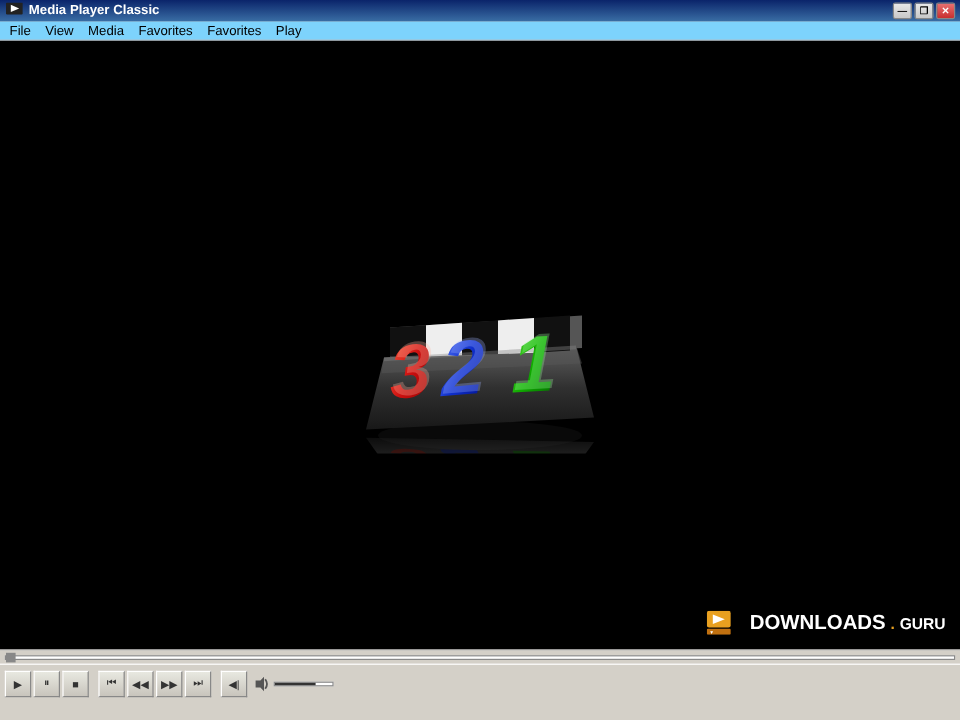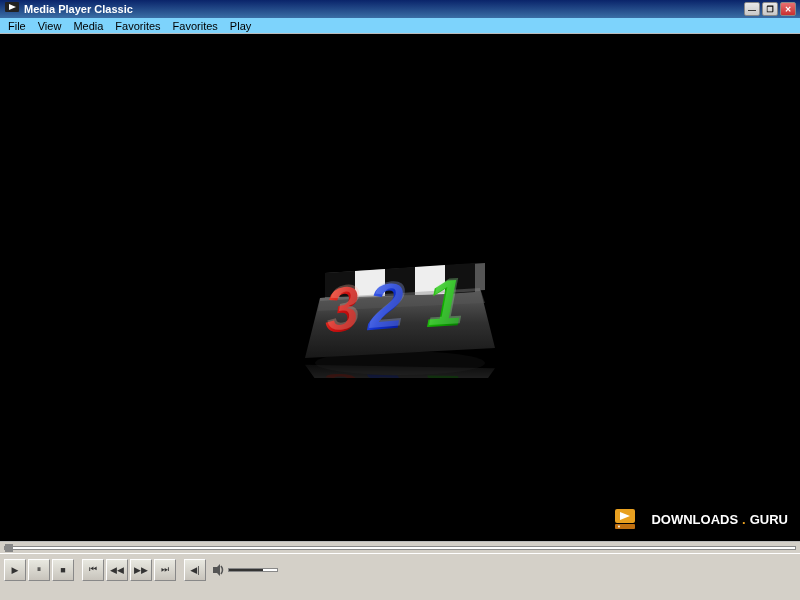--- a/index.html
+++ b/index.html
@@ -177,21 +177,21 @@
       right: 4px;
       background: rgba(0,0,0,0.7);
       padding: 4px 8px;
       display: flex;
       align-items: center;
       gap: 4px;
     }
 
     .watermark-text {
       color: #fff;
-      font-size: 13px;
+      font-size: 17px;
       font-weight: bold;
       font-family: Arial, sans-serif;
       margin-left: 12px;
     }
 
     .watermark-dot {
       color: #e8a020;
       font-size: 13px;
       font-weight: bold;
     }

